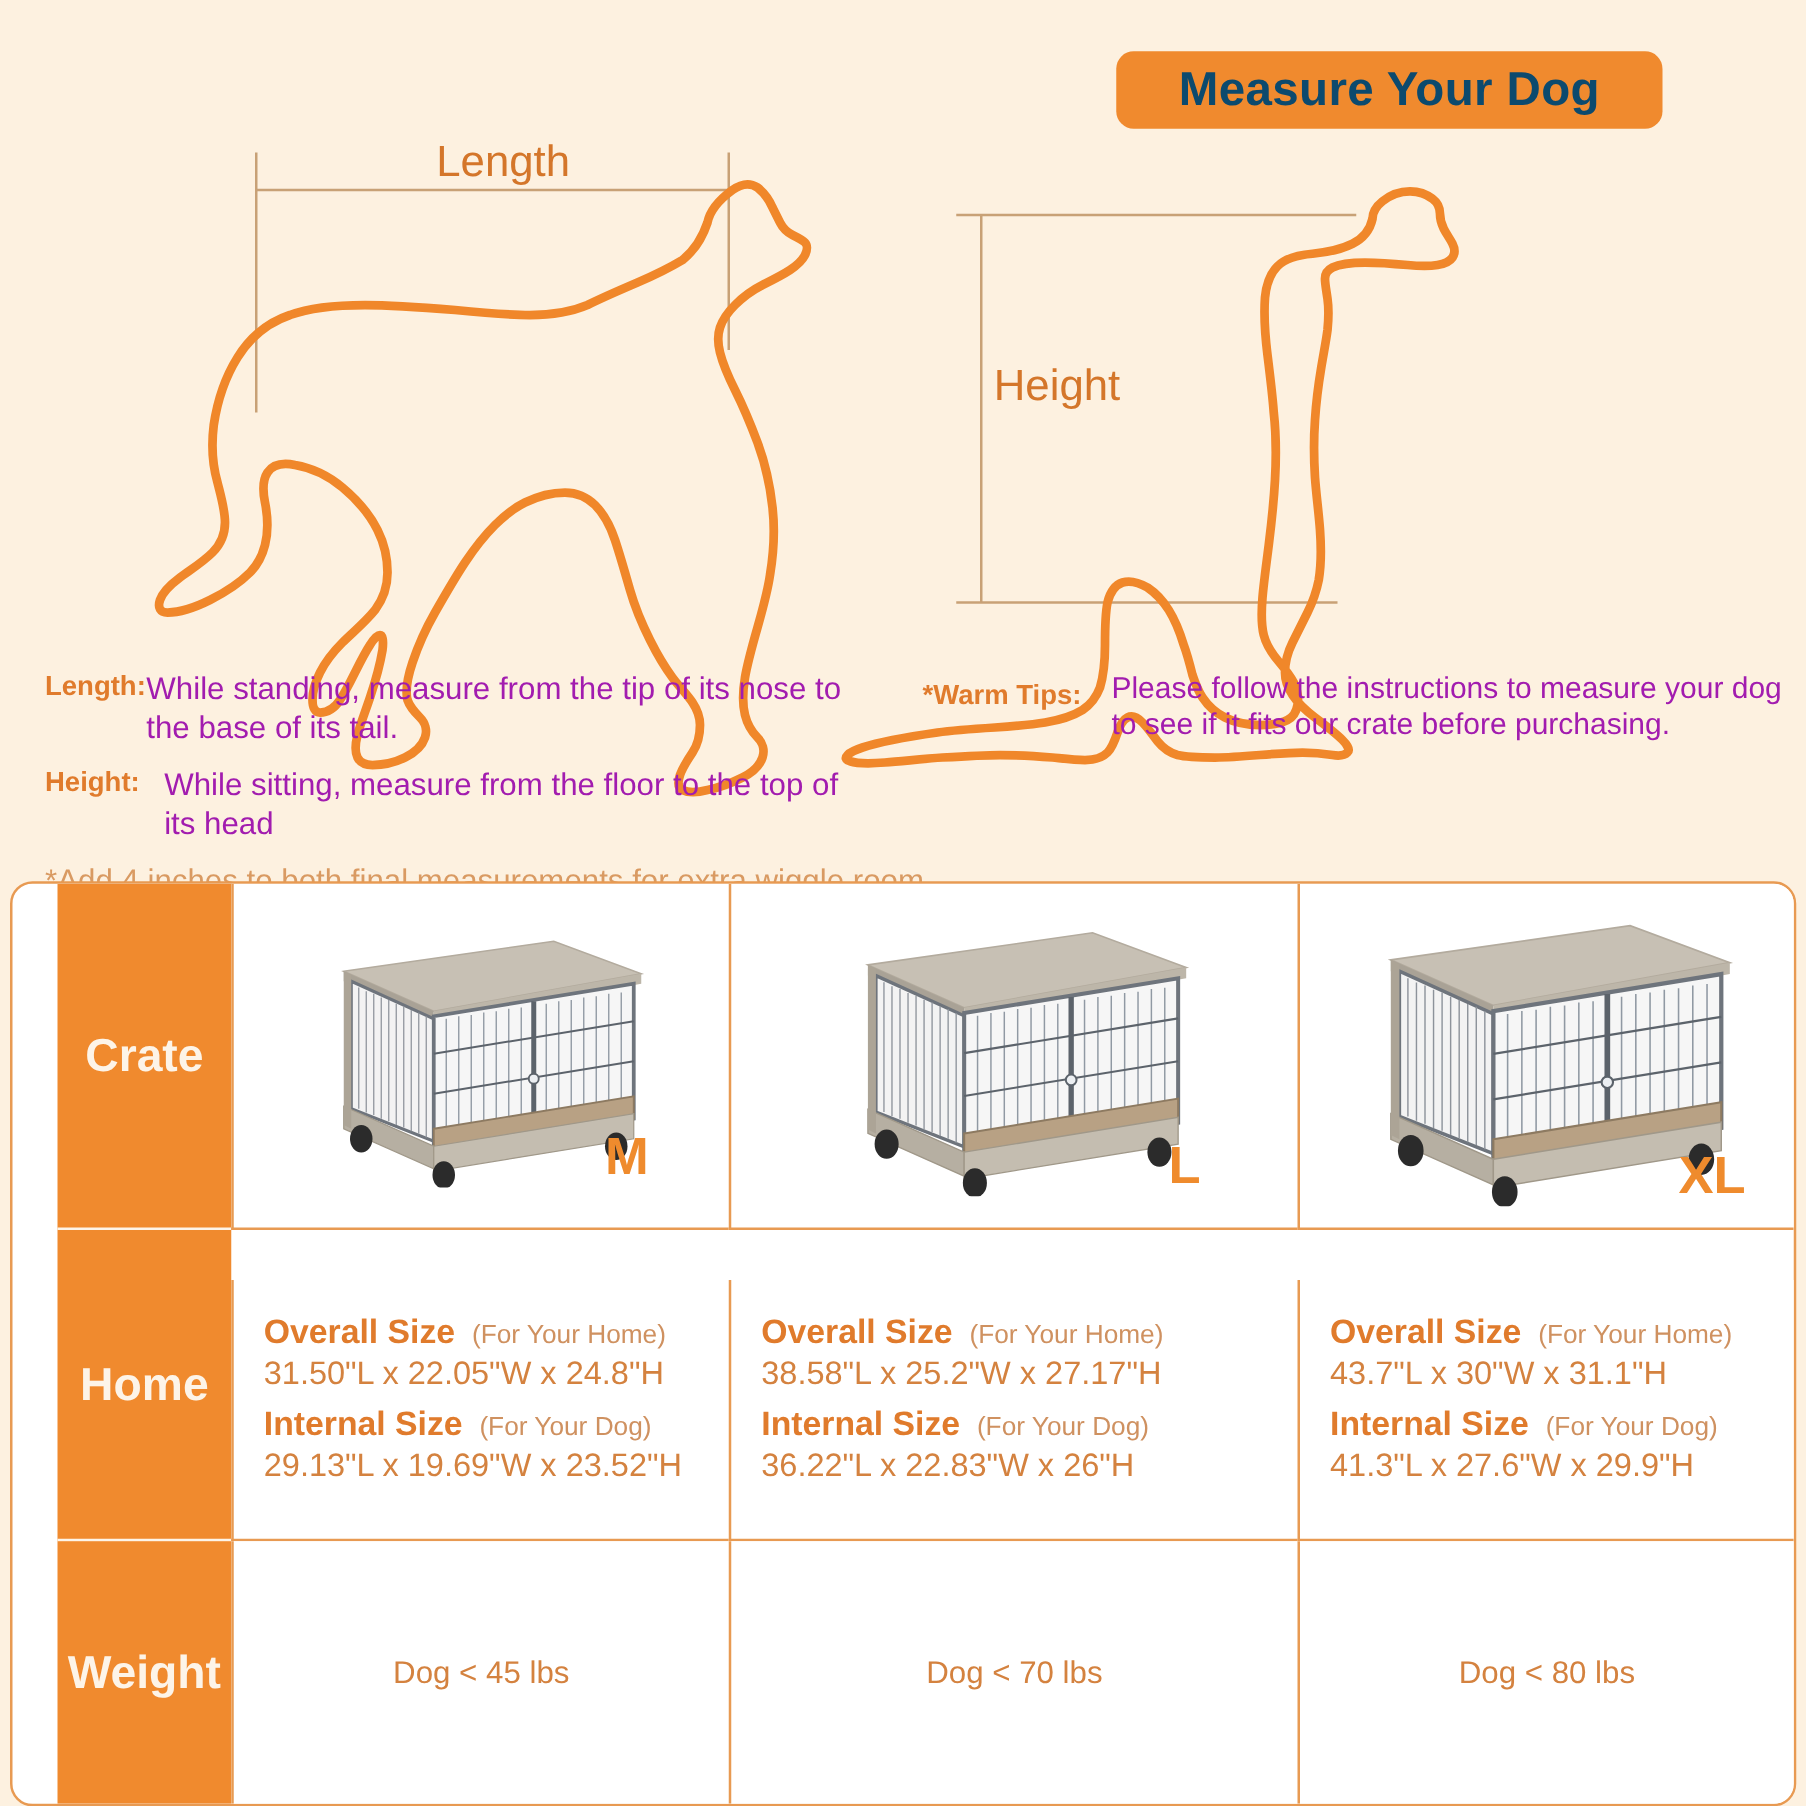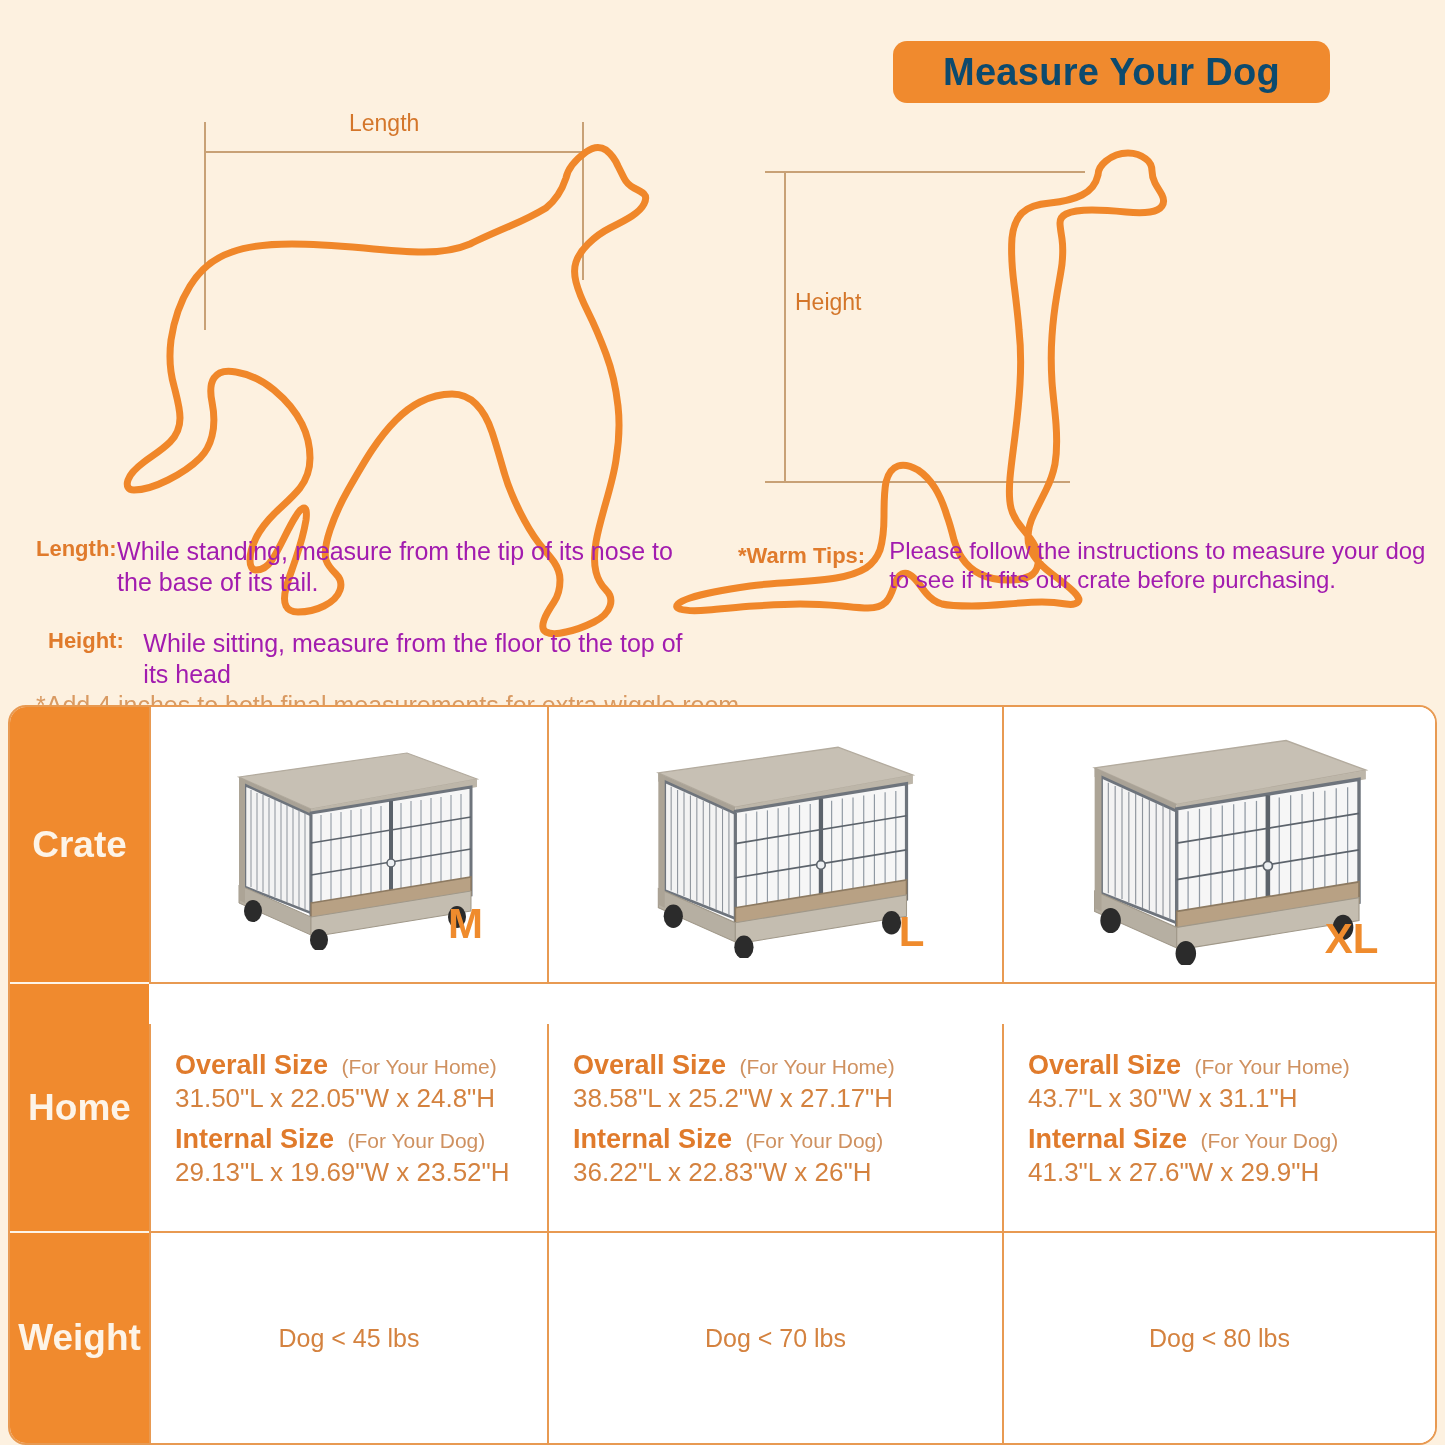--- a/index.html
+++ b/index.html
@@ -27,21 +27,21 @@
     letter-spacing: 0.3px;
   }
 
   
   #illustration { position: absolute; left: 0; top: 0; width: 1445px; height: 700px; }
   #illustration svg { position: absolute; left: 0; top: 0; }
 
   .dim-label {
     position: absolute;
     color: #d4762a;
-    font-size: 23px;
+    font-size: 35px;
   }
   #length-label { left: 349px; top: 110px; }
   #height-label { left: 795px; top: 289px; }
 
   
   #legend { position: absolute; left: 0; top: 528px; width: 1445px; }
 
   .legend-row { position: absolute; display: flex; }
   .legend-key {
     color: #e07b2c;
@@ -50,41 +50,42 @@
     white-space: nowrap;
   }
   .legend-val {
     color: #a21caf;
     font-size: 25px;
     line-height: 1.22;
   }
 
   #lr-length { left: 36px; top: 8px; width: 660px; }
   #lr-length .legend-key { width: 107px; }
-  #lr-height { left: 36px; top: 100px; width: 660px; margin-left: 12px; }
+  #lr-height { left: 36px; top: 85px; width: 660px; }
   #lr-height .legend-key { width: 107px; }
   #lr-note  { left: 36px; top: 162px; }
   #lr-note .legend-val { color: #d99a62; }
 
   #lr-tips { left: 738px; top: 8px; width: 700px; gap: 24px; }
   #lr-tips .legend-key { width: 160px; padding-top: 7px; }
   #lr-tips .legend-val { font-size: 24px; }
 
   
   #spec-table {
     position: absolute;
     left: 8px; top: 705px;
     width: 1429px; height: 740px;
     border: 2px solid #e89a52;
     border-radius: 18px;
     background: #ffffff;
     overflow: hidden;
     display: grid;
     grid-template-columns: 139px 398px 455px 1fr;
     grid-template-rows: 277px 249px 1fr;
+    padding-left: 36px;
   }
   .rowlabel {
     background: #f08a2e;
     display: flex; align-items: center; justify-content: center;
     color: #fdf4e8;
     font-size: 37px;
     font-weight: bold;
     border-bottom: 2px solid #fdf4e8;
   }
   .rowlabel.last { border-bottom: none; }

